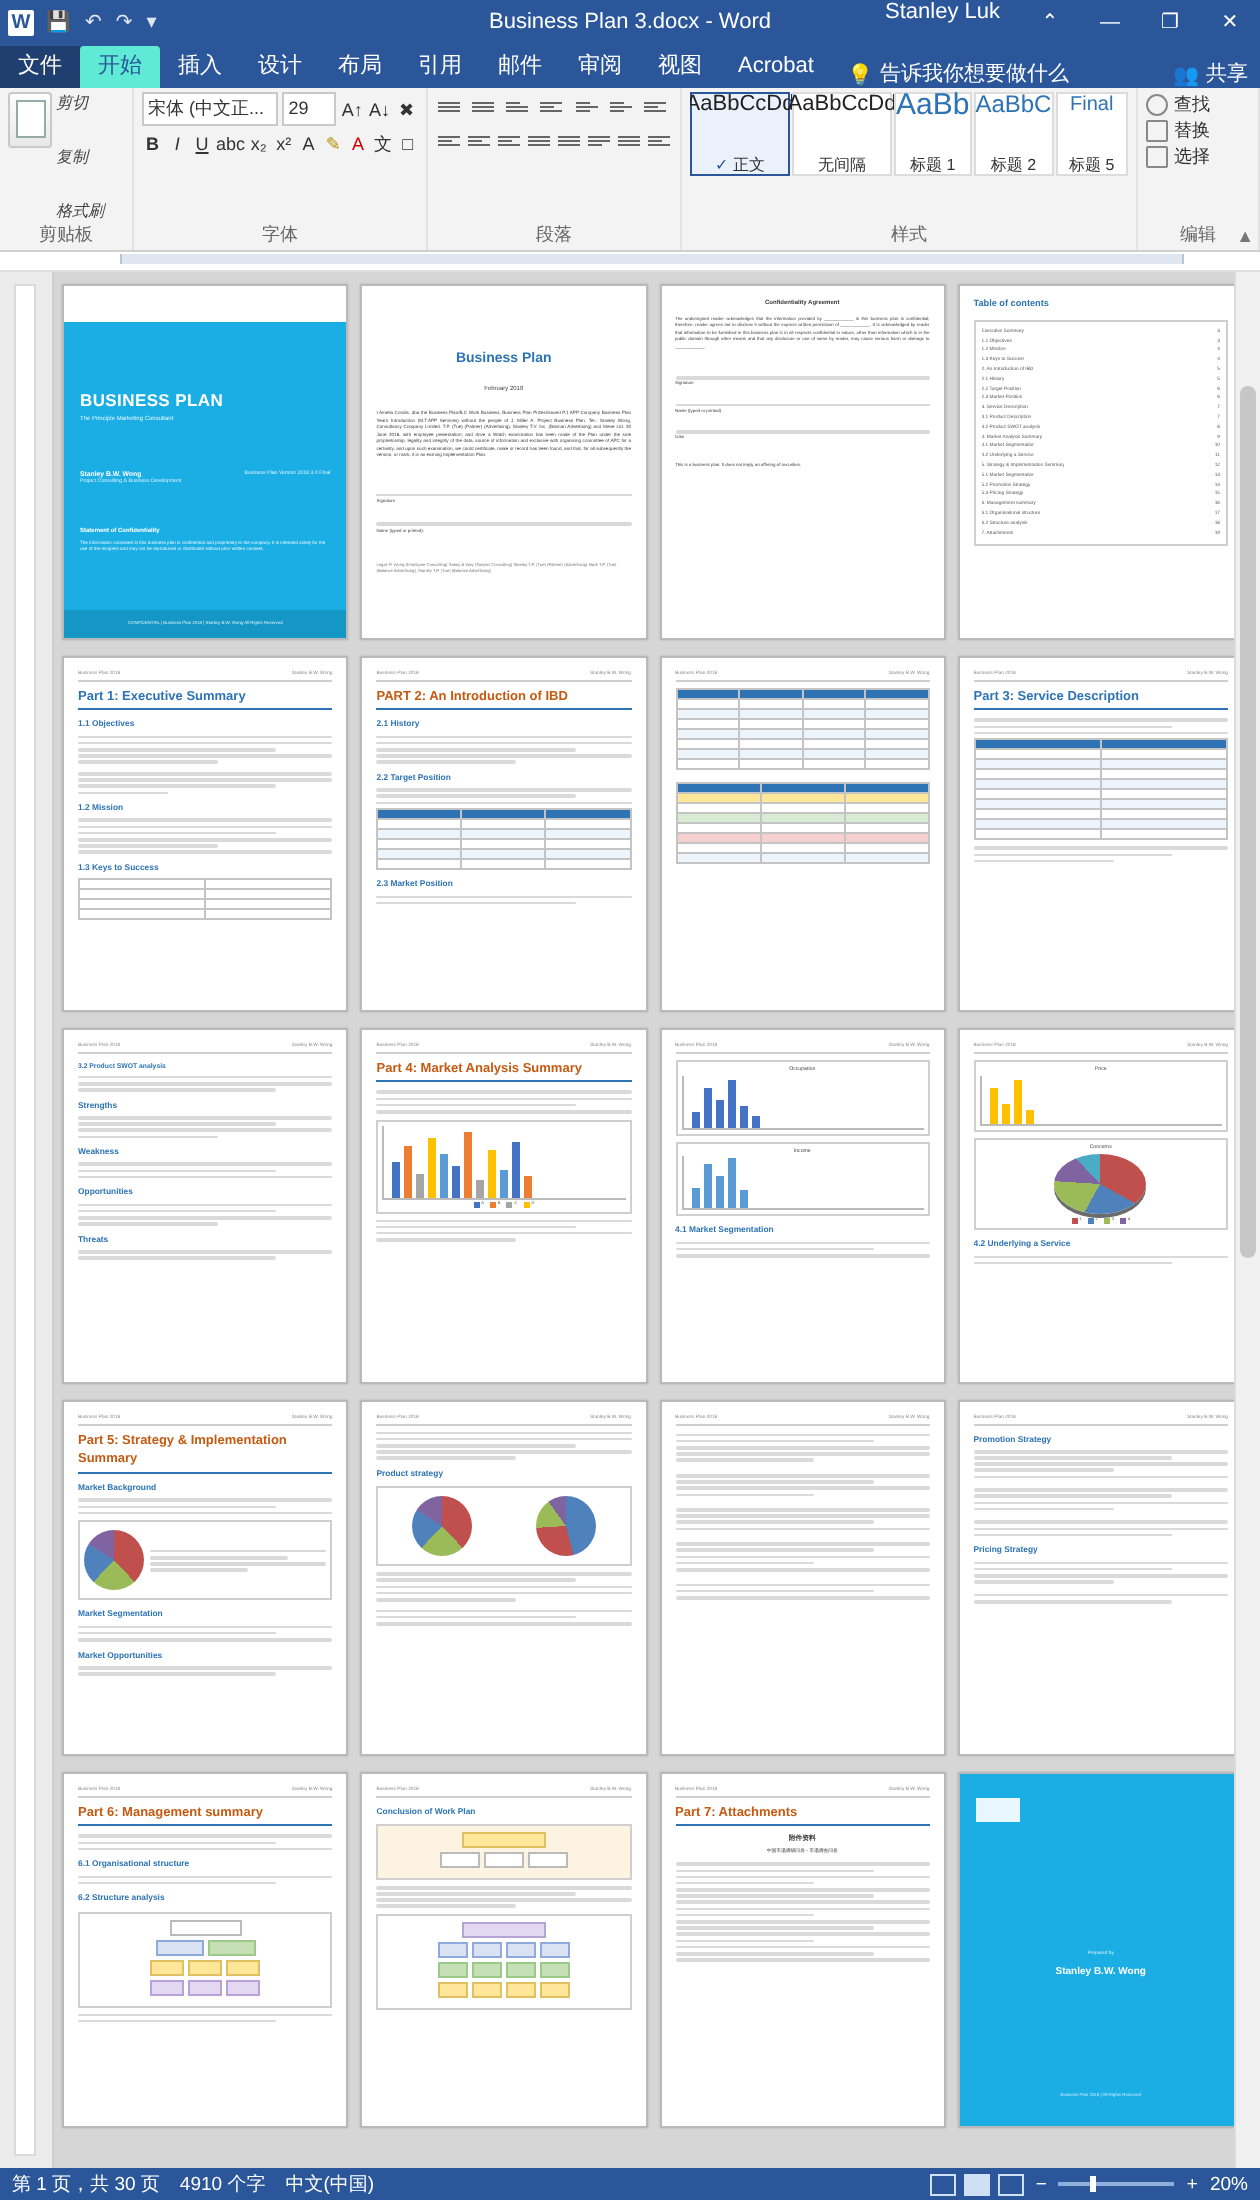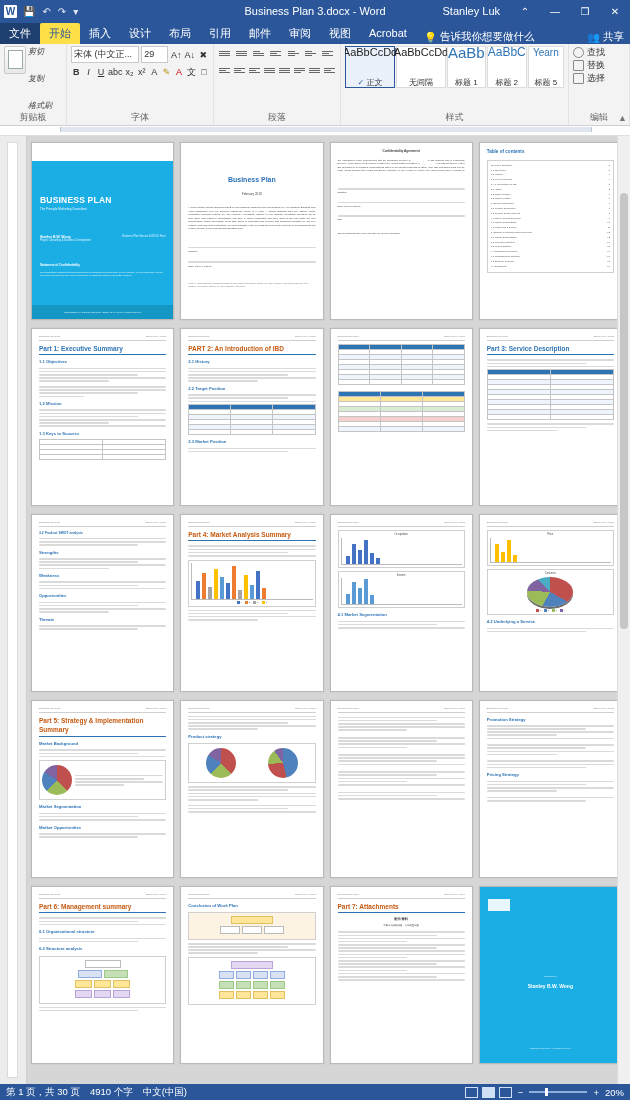--- a/index.html
+++ b/index.html
@@ -12,32 +12,32 @@
   .win{width:630px;height:1100px;position:relative;display:flex;flex-direction:column;}
 
   
   .titlebar{
     height:22px;background:#2b579a;color:#fff;display:flex;align-items:center;
     position:relative;flex:0 0 22px;font-size:11px;
   }
   .tb-left{display:flex;align-items:center;padding-left:4px;gap:6px;}
   .tb-qat{display:flex;align-items:center;gap:7px;color:#dfe7f3;font-size:10px;}
   .tb-title{position:absolute;left:0;right:0;text-align:center;font-size:11px;pointer-events:none;}
-  .tb-right{margin-left:auto;display:flex;align-items:center;height:22px;}
+  .tb-right{margin-left:auto;display:flex;align-items:flex-start;height:22px;}
   .tb-user{font-size:11px;padding-right:10px;color:#fff;}
   .tb-btn{width:30px;height:22px;display:flex;align-items:center;justify-content:center;font-size:10px;color:#fff;}
 
   
   .tabs{
     height:22px;background:#2b579a;display:flex;align-items:flex-end;flex:0 0 22px;
     font-size:11px;color:#ffffff;
   }
   .tab{padding:3px 9px 4px 9px;line-height:14px;white-space:nowrap;}
   .tab.file{background:#1e3f6f;color:#fff;}
-  .tab.active{background:#fde047;color:#2b579a;border-radius:2px 2px 0 0;}
+  .tab.active{background:#5eead4;color:#2b579a;border-radius:2px 2px 0 0;}
   .tab-tellme{display:flex;align-items:center;gap:3px;color:#fff;padding-left:8px;font-size:10.5px;}
 
   
   .ribbon{
     background:#f3f3f3;border-bottom:1px solid #d0d0d0;flex:0 0 60px;
     display:flex;font-size:10px;color:#333;position:relative;
   }
   .grp{border-right:1px solid #e2e2e2;padding:2px 4px 0 4px;display:flex;flex-direction:column;}
   .grp-label{font-size:9px;color:#666;text-align:center;margin-top:auto;padding-bottom:1px;}
   .grp-body{display:flex;gap:3px;align-items:flex-start;}
@@ -369,21 +369,21 @@
         </div>
         <div class="style-card">
           <div class="sc-prev h1">AaBb</div>
           <div class="sc-name">标题 1</div>
         </div>
         <div class="style-card">
           <div class="sc-prev h2">AaBbC</div>
           <div class="sc-name">标题 2</div>
         </div>
         <div class="style-card">
-          <div class="sc-prev h2" style="font-size:10px;">Yearn</div>
+          <div class="sc-prev h2" style="font-size:10px;">Final</div>
           <div class="sc-name">标题 5</div>
         </div>
 
       </div>
       <div class="grp-label">样式</div>
     </div>
 
     <div class="grp edit-grp">
       <div class="edit-item">
         <span class="gi"></span>

